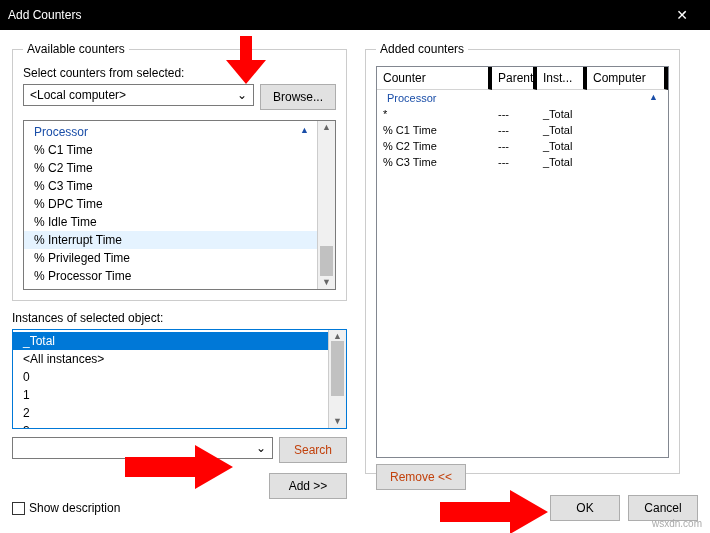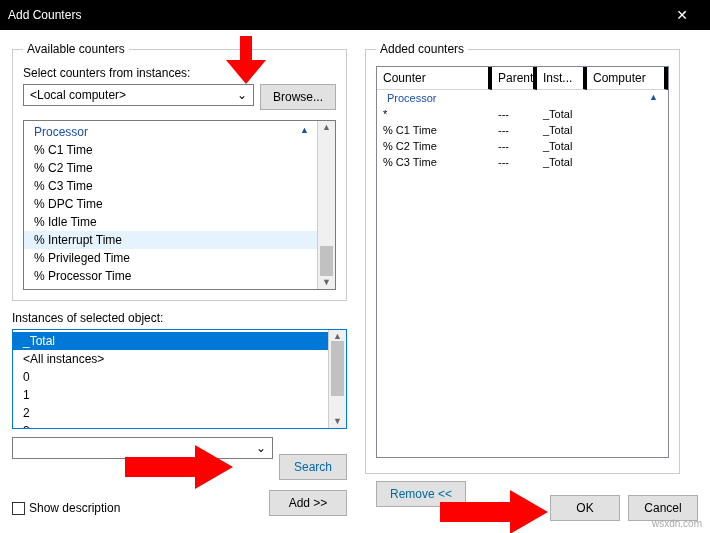--- a/index.html
+++ b/index.html
@@ -55,21 +55,21 @@
   .btn {
     background: #e1e1e1;
     border: 1px solid #adadad;
     height: 22px;
     padding: 12px 12px;
     min-width: 68px;
     display: inline-flex; align-items: center; justify-content: center;
     cursor: default;
     text-align: right;
   }
-  .btn.disabled { color: #0369a1; margin-top: 17px; }
+  .btn.disabled { color: #c2410c; }
   .listbox-wrap {
     border: 1px solid #7a7a7a;
     display: flex;
     height: 170px;
     background: #fff;
   }
   .listbox {
     flex: 1;
     overflow: hidden;
     padding: 2px 0;
@@ -168,21 +168,21 @@
     <span>✕</span>
   </div>
 </div>
 
 <div class="content">
 
   <div class="col left">
     <fieldset>
       <legend>Available counters</legend>
 
-      <div class="label-row">Select counters from instances:</div>
+      <div class="label-row">Select counters from selected:</div>
 
       <div class="computer-row">
         <div class="combo">
           <span>&lt;Local computer&gt;</span>
           <span>⌄</span>
         </div>
         <div class="btn">
           <span>Browse...</span>
         </div>
       </div>

